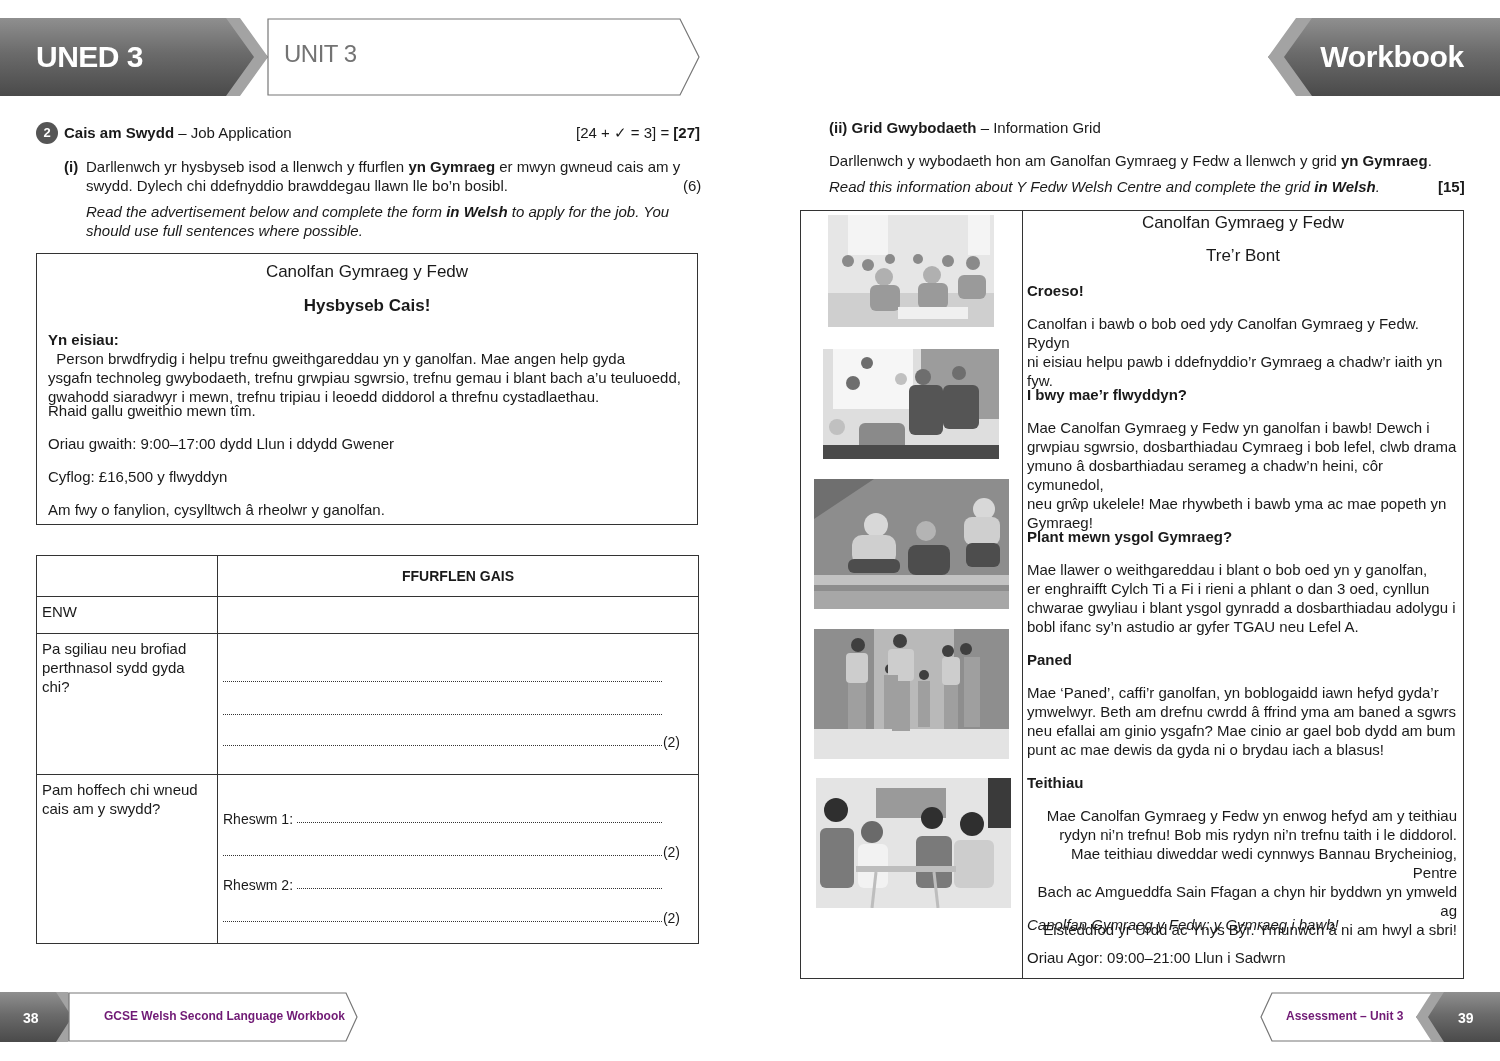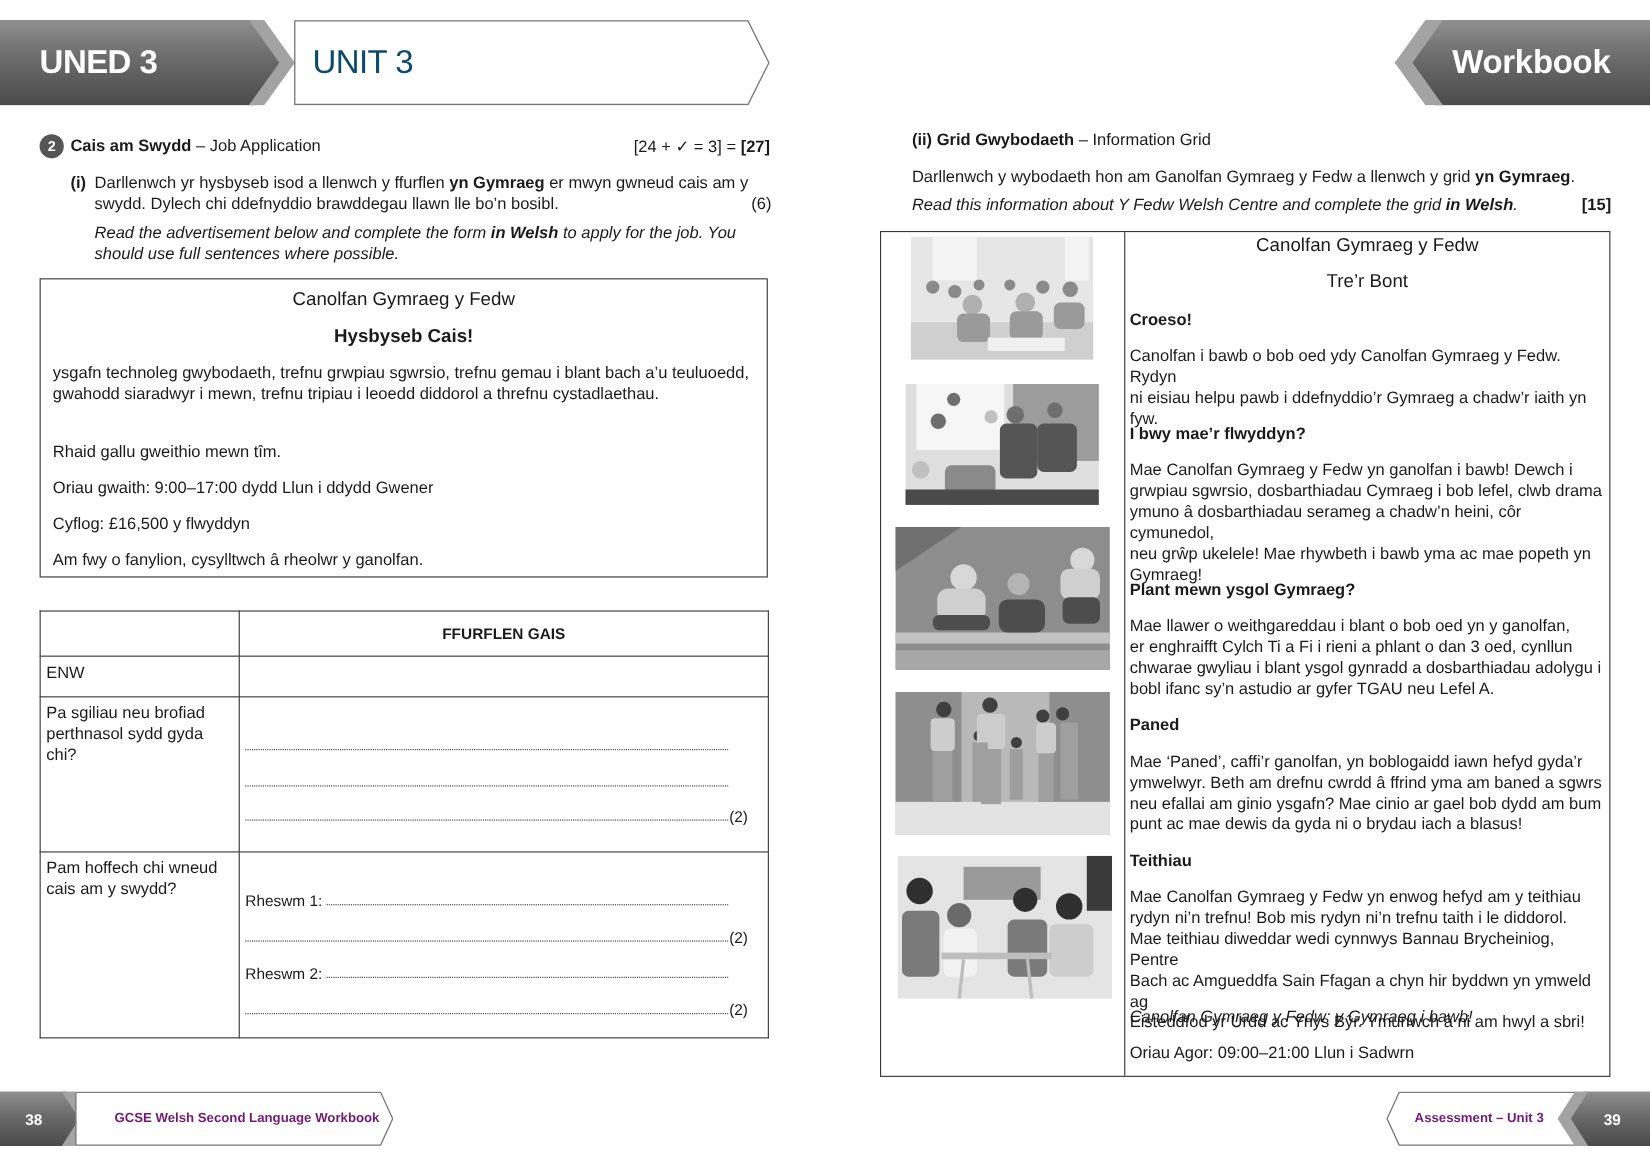--- a/index.html
+++ b/index.html
@@ -6,21 +6,21 @@
   body { width:1500px; height:1061px; position:relative; overflow:hidden;
          font-family:"Liberation Sans", sans-serif; color:#1a1a1a; }
 
   
   .hdr-dark { position:absolute; top:18px; height:78px; background:linear-gradient(#8f8f8f 0%, #6b6b6b 45%, #4a4a4a 100%); }
   .hdr-left-dark { left:0; width:268px; clip-path:polygon(0 0, 232px 0, 268px 50%, 232px 100%, 0 100%); }
   .hdr-left-edge { left:0; width:268px; top:18px; height:78px; position:absolute;
         background:#a3a3a3; clip-path:polygon(226px 0, 240px 0, 268px 50%, 240px 100%, 226px 100%, 254px 50%); }
   .hdr-left-white { position:absolute; left:244px; top:18px; width:456px; height:78px; }
   .uned-title { position:absolute; left:36px; top:40px; font-size:30px; font-weight:bold; color:#fff; letter-spacing:-0.5px; }
-  .unit-title { position:absolute; left:284px; top:40px; font-size:30px; color:#0c4a6e; letter-spacing:-0.5px; }
+  .unit-title { position:absolute; left:284px; top:40px; font-size:24px; color:#737373; letter-spacing:-0.5px; }
 
   .hdr-right-dark { right:0; width:232px; clip-path:polygon(36px 0, 232px 0, 232px 100%, 36px 100%, 0 50%); }
   .hdr-right-edge { position:absolute; right:0; top:18px; width:232px; height:78px; background:#a3a3a3;
         clip-path:polygon(0 50%, 28px 0, 44px 0, 16px 50%, 44px 100%, 28px 100%); }
   .workbook-title { position:absolute; right:36px; top:40px; font-size:30px; font-weight:bold; color:#fff; letter-spacing:-0.3px; }
 
   
   .q-num { position:absolute; left:36px; top:122px; width:22px; height:22px; border-radius:50%; background:#555;
            color:#fff; font-size:13px; font-weight:bold; text-align:center; line-height:22px; }
   .q-title { position:absolute; left:64px; top:124px; font-size:15px; }
@@ -87,20 +87,21 @@
 <div class="para" style="left:683px; top:176px;">(6)</div>
 <div class="para" style="left:86px; top:202px; width:600px; font-style:italic;">
   <div><span>Read the advertisement below and complete the form </span><b>in Welsh</b><span> to apply for the job. You</span></div>
   <div>should use full sentences where possible.</div>
 </div>
 
 <div class="ad-box">
   <div class="center" style="top:8px; font-size:17px;">Canolfan Gymraeg y Fedw</div>
   <div class="center" style="top:42px; font-size:17px; font-weight:bold;">Hysbyseb Cais!</div>
   <div class="line" style="top:76px;">
+    <div><b>Yn eisiau:</b><span style="white-space:pre">  Person brwdfrydig i helpu trefnu gweithgareddau yn y ganolfan. Mae angen help gyda</span></div>
     <div>ysgafn technoleg gwybodaeth, trefnu grwpiau sgwrsio, trefnu gemau i blant bach a’u teuluoedd,</div>
     <div>gwahodd siaradwyr i mewn, trefnu tripiau i leoedd diddorol a threfnu cystadlaethau.</div>
   </div>
   <div class="line" style="top:147px;">Rhaid gallu gweithio mewn tîm.</div>
   <div class="line" style="top:180px;">Oriau gwaith: 9:00–17:00 dydd Llun i ddydd Gwener</div>
   <div class="line" style="top:213px;">Cyflog: £16,500 y flwyddyn</div>
   <div class="line" style="top:246px;">Am fwy o fanylion, cysylltwch â rheolwr y ganolfan.</div>
 </div>
 
 <table class="form">
@@ -313,21 +314,21 @@
 
 <div class="info" style="top:650px; font-weight:bold;">Paned</div>
 <div class="info" style="top:683px;">
   <div>Mae ‘Paned’, caffi’r ganolfan, yn boblogaidd iawn hefyd gyda’r</div>
   <div>ymwelwyr. Beth am drefnu cwrdd â ffrind yma am baned a sgwrs</div>
   <div>neu efallai am ginio ysgafn? Mae cinio ar gael bob dydd am bum</div>
   <div>punt ac mae dewis da gyda ni o brydau iach a blasus!</div>
 </div>
 
 <div class="info" style="top:773px; font-weight:bold;">Teithiau</div>
-<div class="info" style="top:806px;">
+<div class="info" style="top:806px;text-align:right;">
   <div>Mae Canolfan Gymraeg y Fedw yn enwog hefyd am y teithiau</div>
   <div>rydyn ni’n trefnu! Bob mis rydyn ni’n trefnu taith i le diddorol.</div>
   <div>Mae teithiau diweddar wedi cynnwys Bannau Brycheiniog, Pentre</div>
   <div>Bach ac Amgueddfa Sain Ffagan a chyn hir byddwn yn ymweld ag</div>
   <div>Eisteddfod yr Urdd ac Ynys Bŷr. Ymunwch â ni am hwyl a sbri!</div>
 </div>
 
 <div class="info" style="top:915px; font-style:italic;">Canolfan Gymraeg y Fedw: y Gymraeg i bawb!</div>
 <div class="info" style="top:948px;">Oriau Agor: 09:00–21:00 Llun i Sadwrn</div>
 

